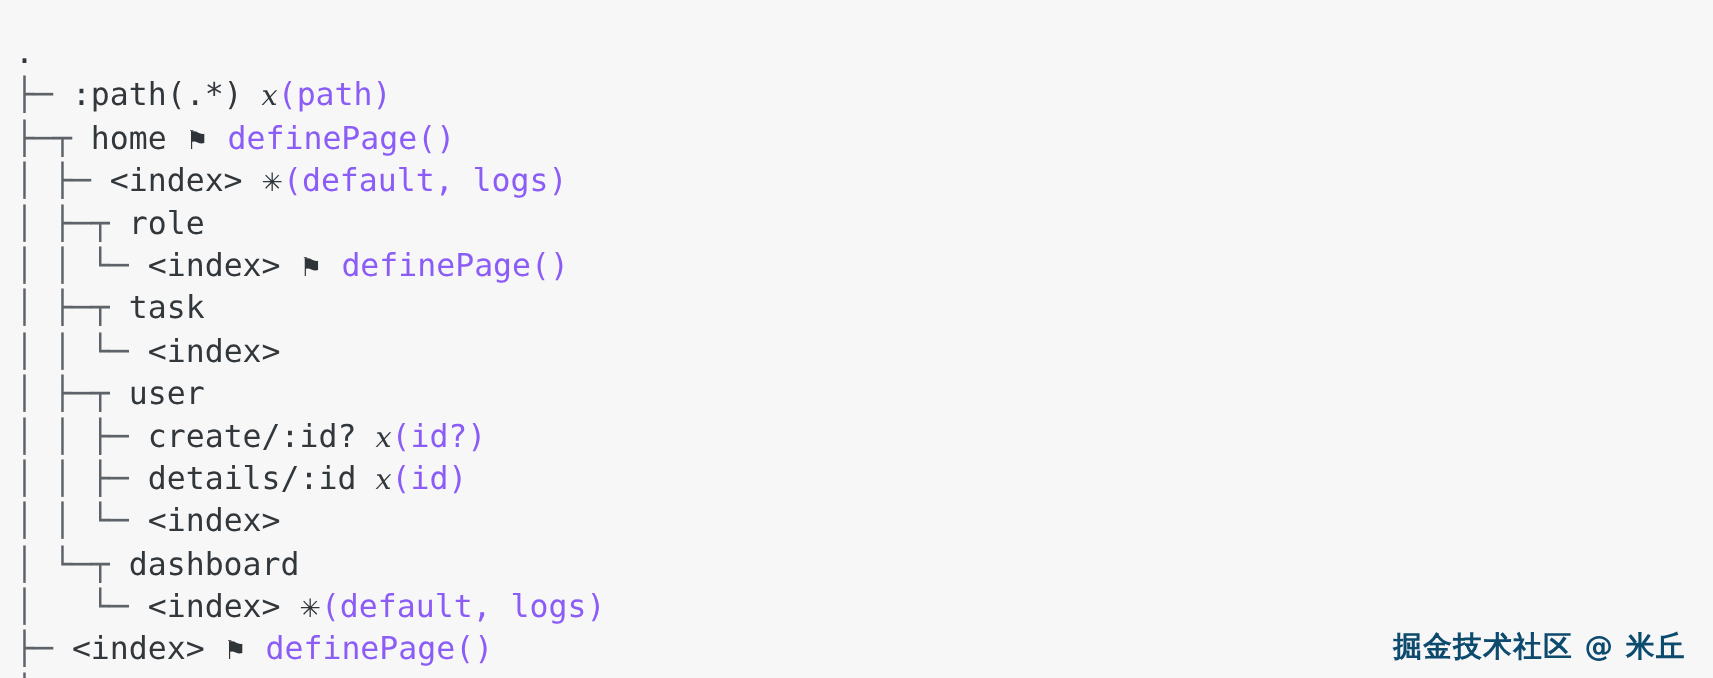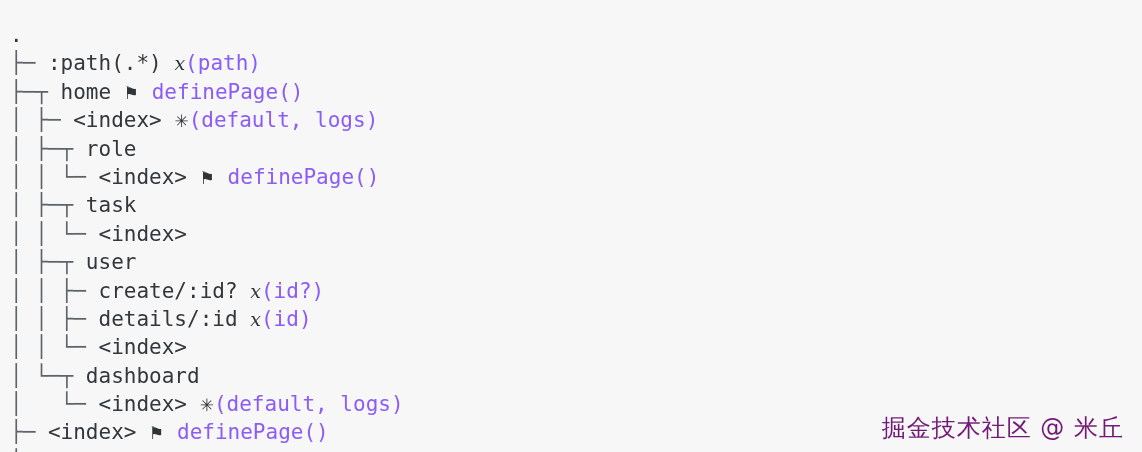--- a/index.html
+++ b/index.html
@@ -73,25 +73,26 @@
 
   .root-dot {
     color: #32373c;
   }
 
   #watermark {
     position: absolute;
     right: 18px;
     bottom: 8px;
     font-family: "DejaVu Sans", "Liberation Sans", sans-serif;
-    font-size: 24px;
-    color: #701a75;
+    font-size: 19px;
+    color: #0c4a6e;
     letter-spacing: 1px;
     white-space: pre;
     user-select: none;
+    font-weight: bold;
   }
 </style>
 </head>
 <body>
 
 <div id="tree-viewport">
 
   <pre id="route-tree"><span class="tree-line"><span class="root-dot">.</span></span><span class="tree-line"><span class="guides">├─ </span><span class="node-label">:path(.*)</span><span> </span><span class="meta-x">x</span><span class="meta-args">(path)</span></span><span class="tree-line"><span class="guides">├─┬ </span><span class="node-label">home</span><span> </span><span class="flag-glyph">⚑</span><span> </span><span class="meta-args">definePage()</span></span><span class="tree-line"><span class="guides">│ ├─ </span><span class="node-label">&lt;index&gt;</span><span> </span><span class="star-glyph">✳</span><span class="meta-args">(default, logs)</span></span><span class="tree-line"><span class="guides">│ ├─┬ </span><span class="node-label">role</span></span><span class="tree-line"><span class="guides">│ │ └─ </span><span class="node-label">&lt;index&gt;</span><span> </span><span class="flag-glyph">⚑</span><span> </span><span class="meta-args">definePage()</span></span><span class="tree-line"><span class="guides">│ ├─┬ </span><span class="node-label">task</span></span><span class="tree-line"><span class="guides">│ │ └─ </span><span class="node-label">&lt;index&gt;</span></span><span class="tree-line"><span class="guides">│ ├─┬ </span><span class="node-label">user</span></span><span class="tree-line"><span class="guides">│ │ ├─ </span><span class="node-label">create/:id?</span><span> </span><span class="meta-x">x</span><span class="meta-args">(id?)</span></span><span class="tree-line"><span class="guides">│ │ ├─ </span><span class="node-label">details/:id</span><span> </span><span class="meta-x">x</span><span class="meta-args">(id)</span></span><span class="tree-line"><span class="guides">│ │ └─ </span><span class="node-label">&lt;index&gt;</span></span><span class="tree-line"><span class="guides">│ └─┬ </span><span class="node-label">dashboard</span></span><span class="tree-line"><span class="guides">│   └─ </span><span class="node-label">&lt;index&gt;</span><span> </span><span class="star-glyph">✳</span><span class="meta-args">(default, logs)</span></span><span class="tree-line"><span class="guides">├─ </span><span class="node-label">&lt;index&gt;</span><span> </span><span class="flag-glyph">⚑</span><span> </span><span class="meta-args">definePage()</span></span><span class="tree-line"><span class="guides">└─ </span><span class="node-label">login</span></span></pre>
 
   <div id="watermark">掘金技术社区 @ 米丘</div>

